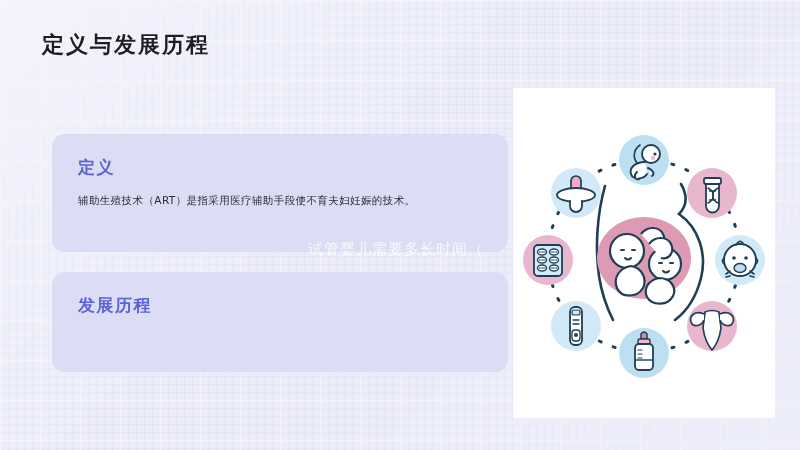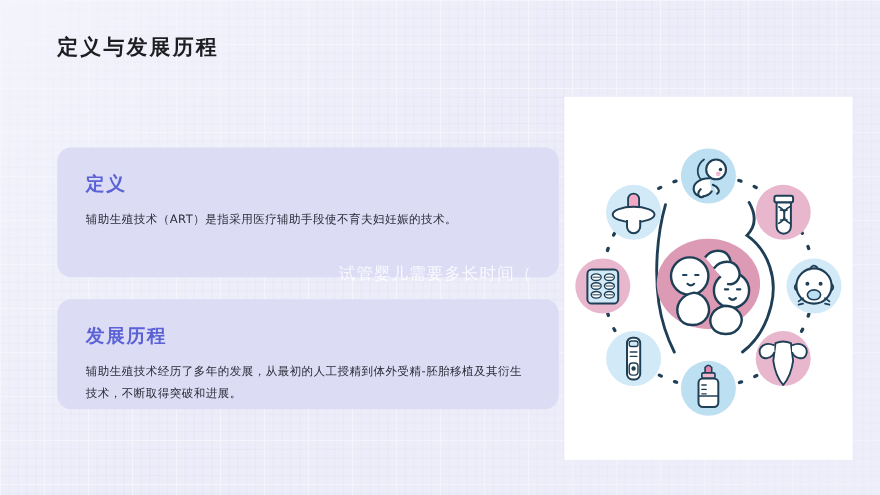--- a/index.html
+++ b/index.html
@@ -35,23 +35,23 @@
   #vignette {
     position: absolute;
     inset: 0;
     background: linear-gradient(135deg, rgba(245,245,253,0.85) 0%, rgba(233,233,248,0.25) 45%, rgba(238,238,250,0.7) 100%);
     pointer-events: none;
   }
 
   
   #page-title {
     position: absolute;
-    left: 52px;
+    left: 42px;
     top: 30px;
-    font-size: 19px;
+    font-size: 22px;
     font-weight: bold;
     letter-spacing: 2px;
     color: #1d1d22;
     font-family: "DejaVu Sans", "Liberation Sans", sans-serif;
   }
 
   
   .card {
     position: absolute;
     left: 52px;
@@ -113,21 +113,20 @@
 
   <h1 id="page-title">定义与发展历程</h1>
 
   <section class="card" id="card-definition">
     <div class="card-heading">定义</div>
     <p class="card-body">辅助生殖技术（ART）是指采用医疗辅助手段使不育夫妇妊娠的技术。</p>
   </section>
 
   <section class="card" id="card-history">
     <div class="card-heading">发展历程</div>
-    <p class="card-body">辅助生殖技术经历了多年的发展，从最初的人工授精到体外受精-胚胎移植及其衍生技术，不断取得突破和进展。</p>
   </section>
 
   <div id="watermark">试管婴儿需要多长时间（</div>
 
   <div id="illustration-panel">
     <svg id="illustration-svg" viewBox="0 0 262 330">
 
       <circle cx="131" cy="168" r="96" fill="none" stroke="#1f3f56" stroke-width="3" stroke-linecap="round" stroke-dasharray="2 13"></circle>
 
       <g>

